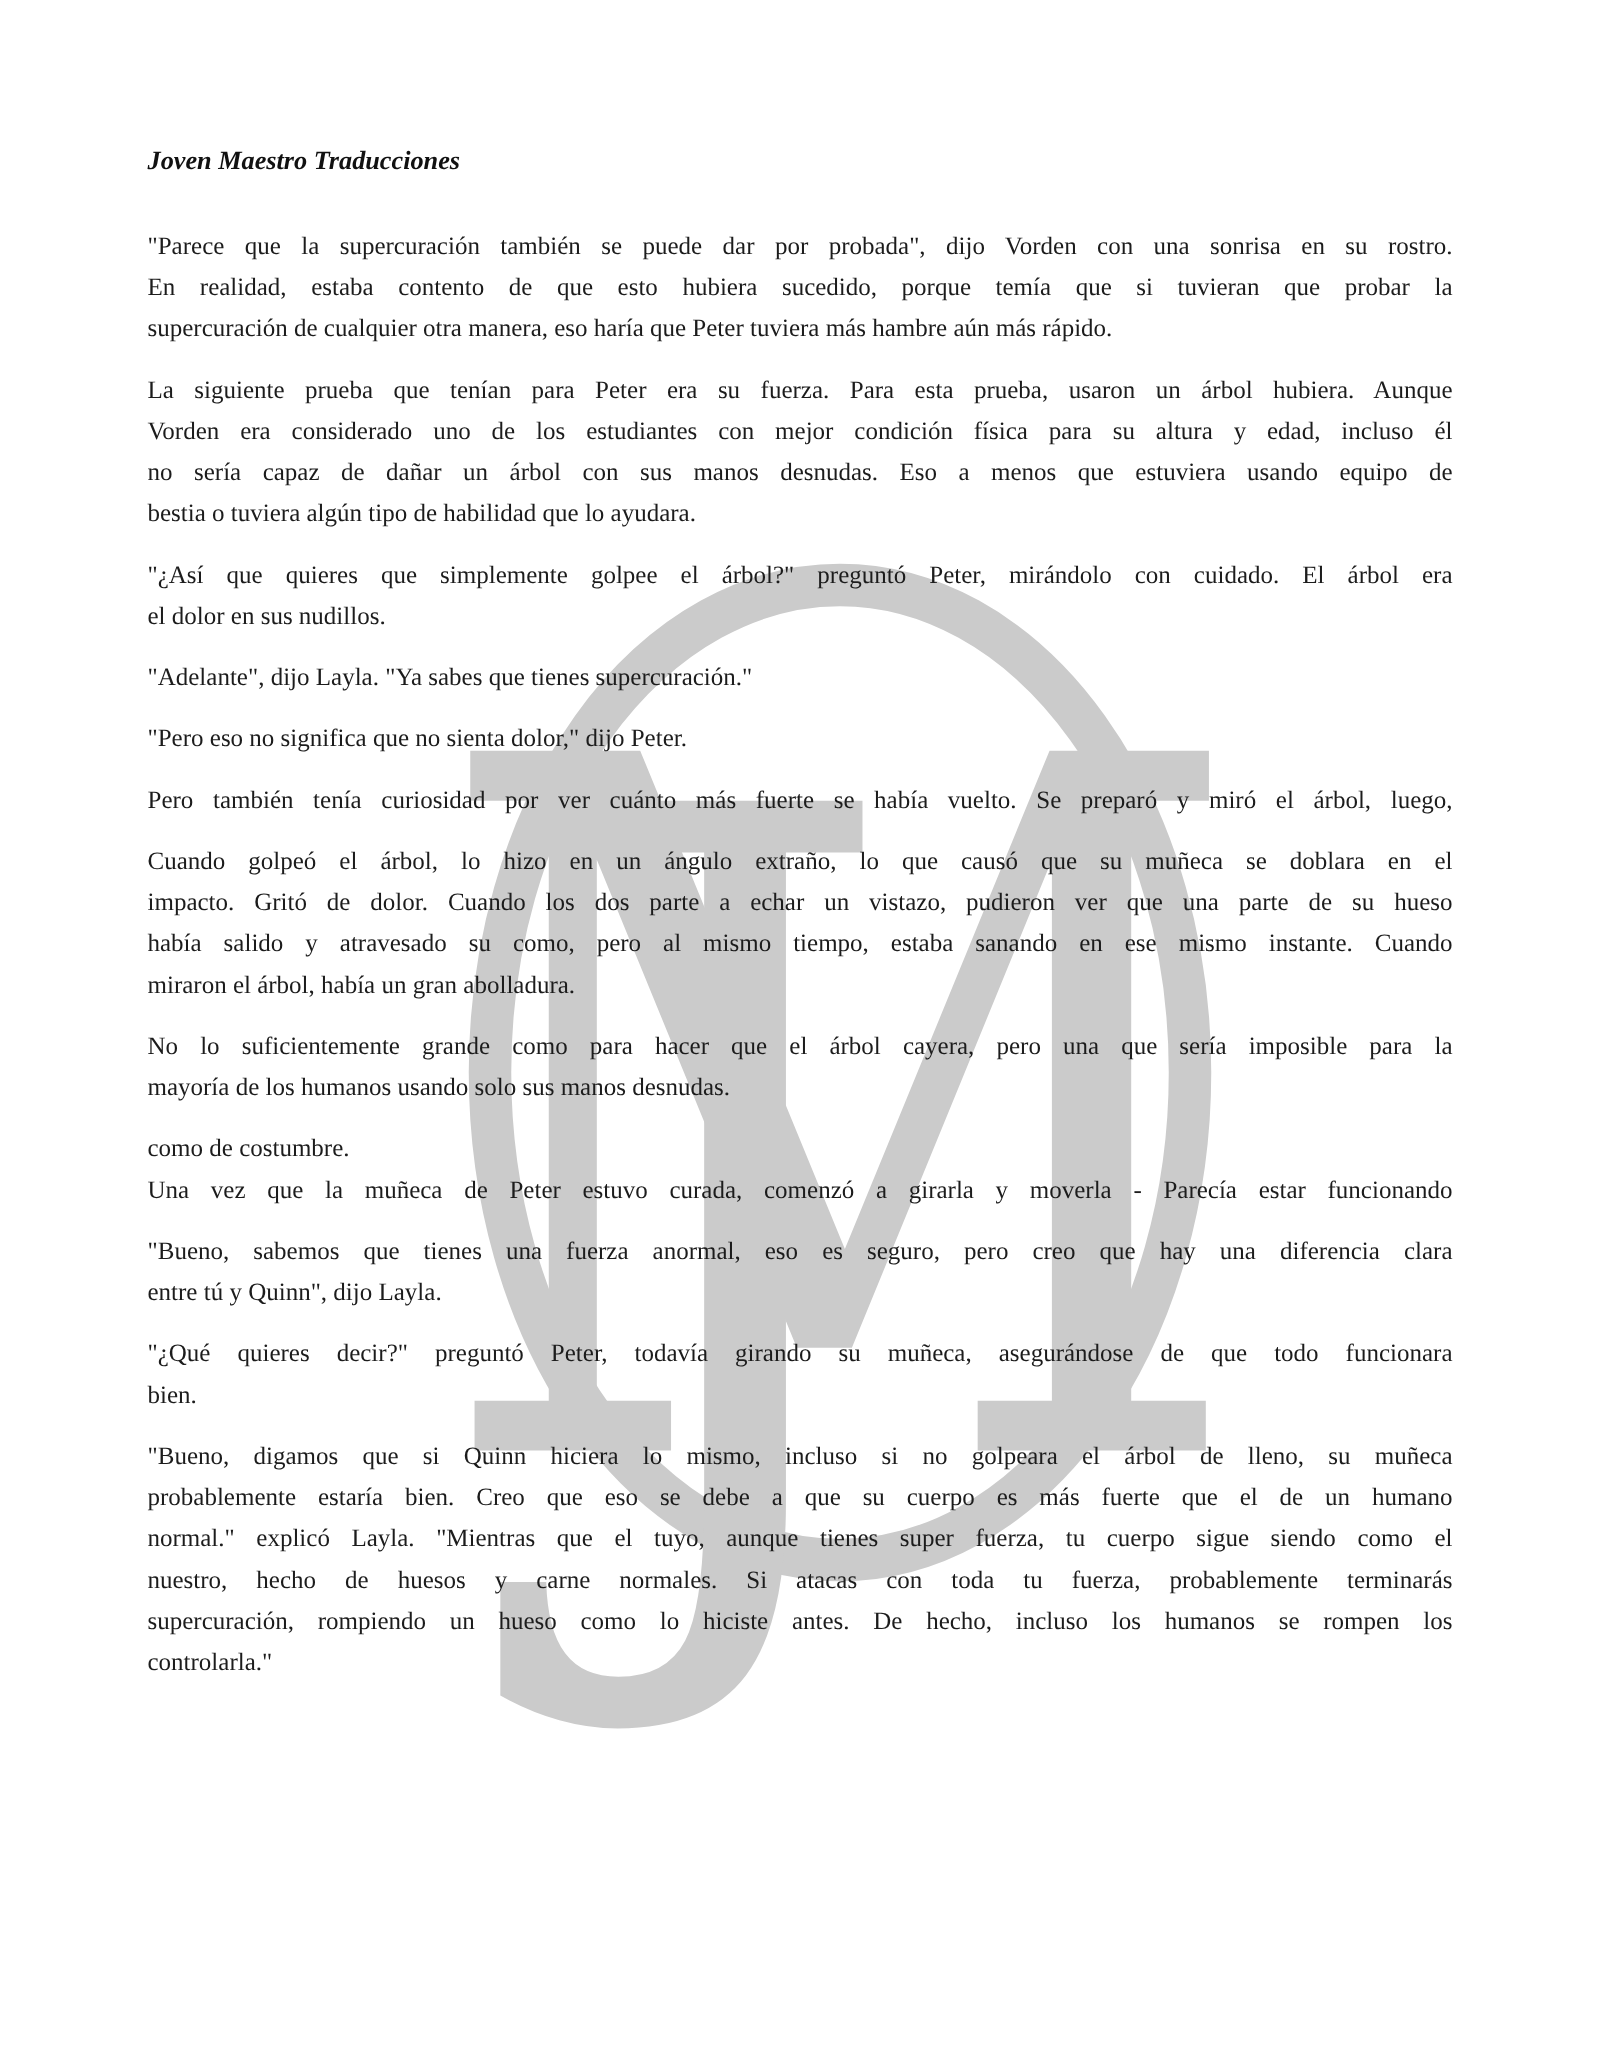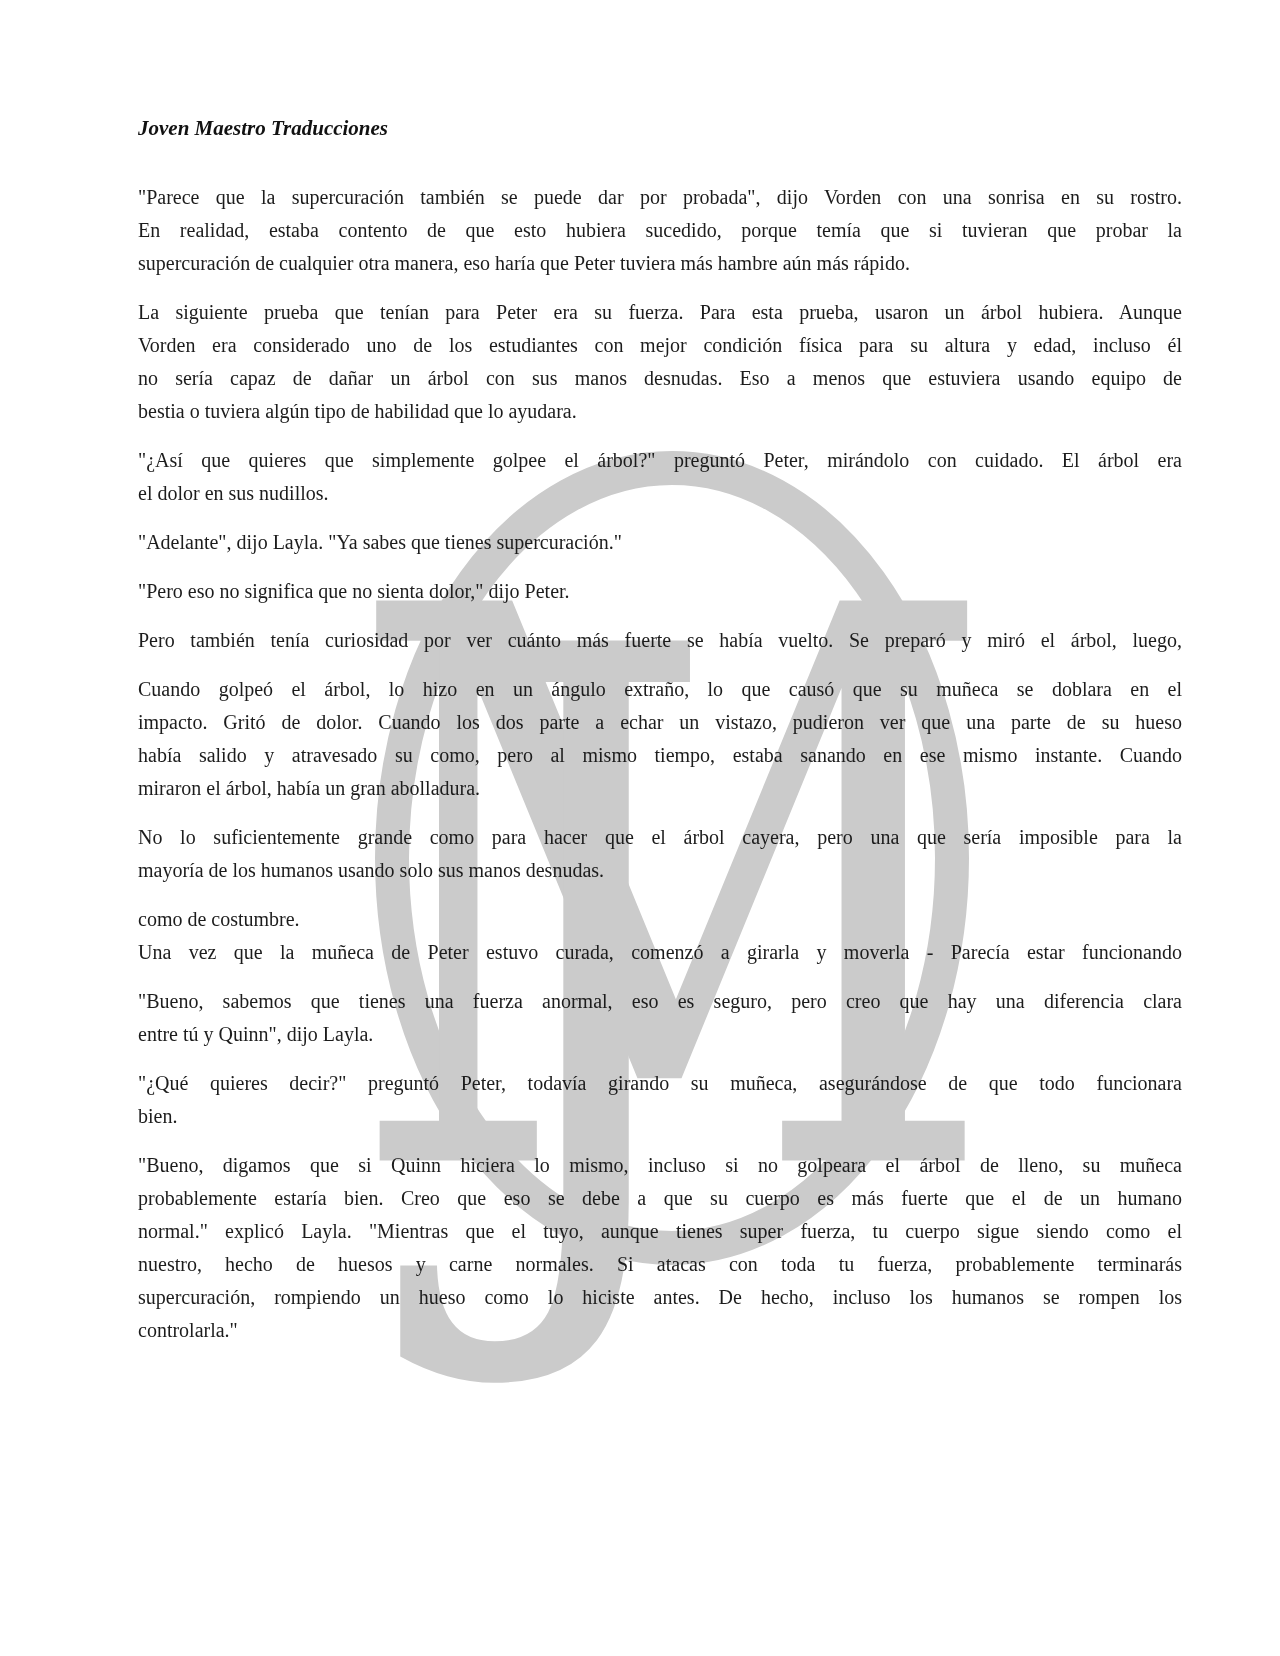--- a/index.html
+++ b/index.html
@@ -10,21 +10,20 @@
     overflow:hidden;
     font-family:"Liberation Serif","DejaVu Serif",serif;
   }
   .watermark{
     position:absolute;left:0;top:0;width:1280px;height:1656px;
     z-index:0;pointer-events:none;
   }
   .content{
     position:absolute;left:118px;top:112px;width:1044px;z-index:1;
     color:#1c1c1c;
-    margin-left:20px;
   }
   .doc-title{
     font-size:21px;line-height:33px;
     font-weight:bold;font-style:italic;color:#111111;
     margin:0 0 36px 0;
   }
   .para{margin:0 0 16px 0;font-size:20px;line-height:33px;}
   .line{
     text-align:justify;
     text-align-last:justify;

